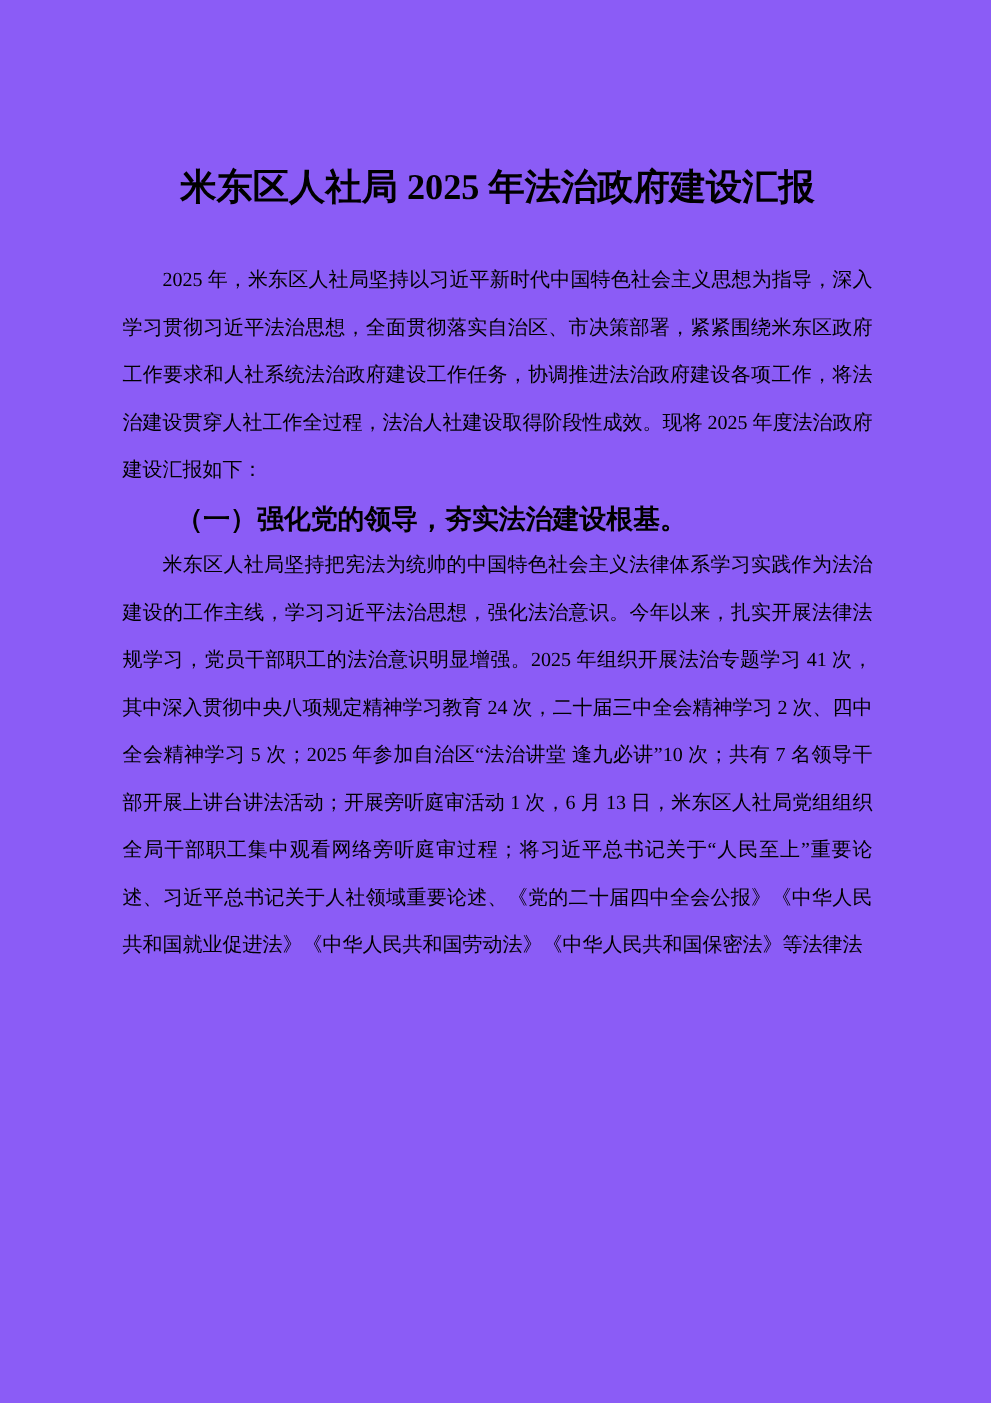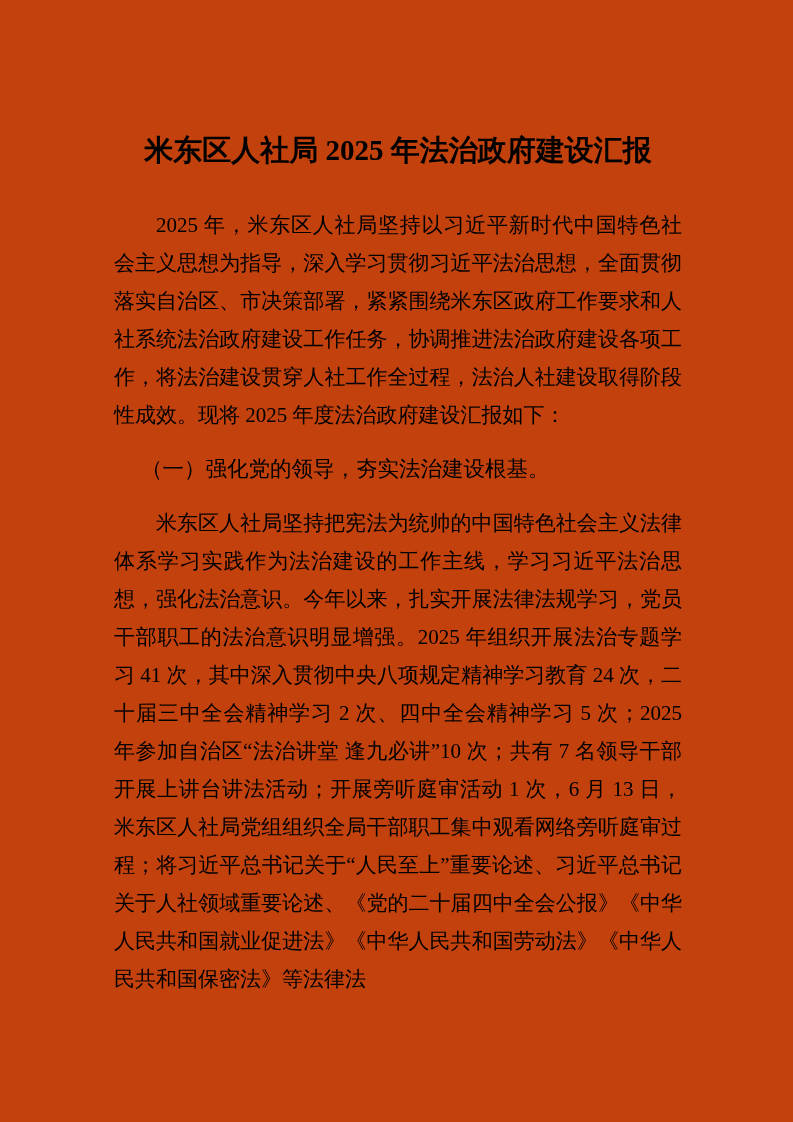--- a/index.html
+++ b/index.html
@@ -4,55 +4,55 @@
 <style>
   html, body {
     margin: 0;
     padding: 0;
     background: #ffffff;
   }
   .page {
     position: relative;
     width: 793px;
     height: 1122px;
-    background: #c2410c;
+    background: #8b5cf6;
     box-sizing: border-box;
     padding: 128px 95px 0 98px;
     color: #000000;
     font-family: "Liberation Serif", "DejaVu Serif", serif;
     overflow: hidden;
   }
   .doc-title {
     font-size: 29px;
     font-weight: bold;
     text-align: center;
     line-height: 44px;
     margin: 0 0 34px 0;
     font-family: "Liberation Serif", "DejaVu Serif", serif;
   }
   .para {
-    font-size: 21px;
+    font-size: 16px;
     line-height: 38px;
     text-align: justify;
     text-indent: 2em;
-    margin: 16px;
+    margin: 0;
     word-break: break-all;
   }
   .heading-hei {
     font-size: 21.5px;
     line-height: 38px;
     font-weight: bold;
     text-indent: 2em;
     margin: 0;
     font-family: "Liberation Sans", "DejaVu Sans", sans-serif;
   }
   .heading-kai {
     font-size: 21.5px;
     line-height: 38px;
-    font-weight: normal;
+    font-weight: bold;
     text-indent: 2em;
     margin: 0;
     font-family: "Liberation Serif", "DejaVu Serif", serif;
   }
 </style>
 </head>
 <body>
 
 <div class="page">
   <h1 class="doc-title">米东区人社局 2025 年法治政府建设汇报</h1>

